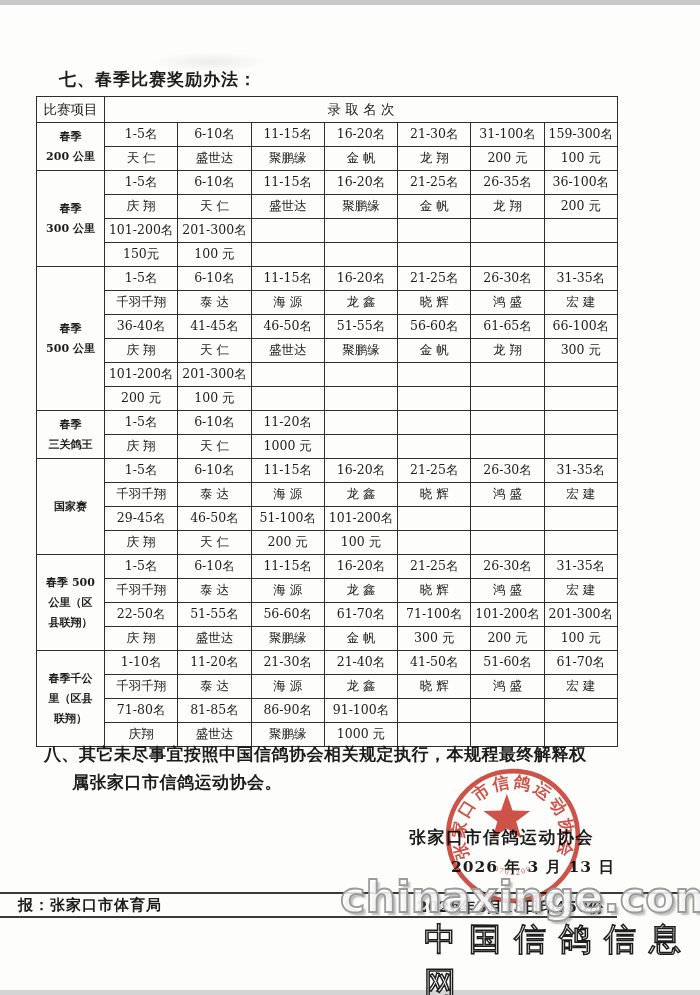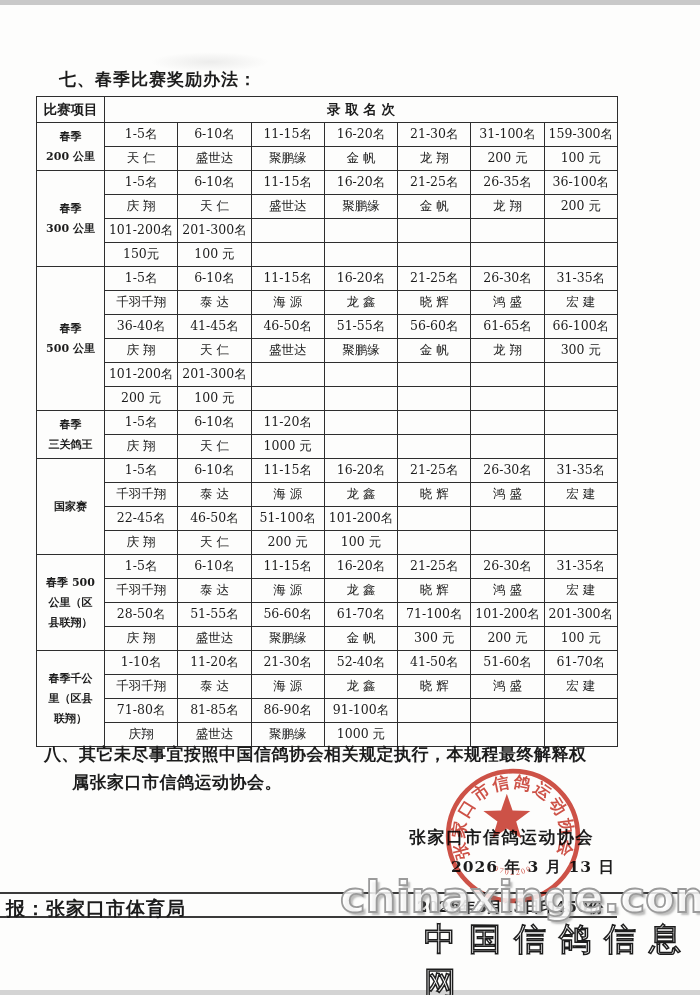--- a/index.html
+++ b/index.html
@@ -23,21 +23,21 @@
   table.prize-table{
     position:absolute;left:36px;top:96px;width:582px;
     border-collapse:collapse;table-layout:fixed;
   }
   .prize-table td,.prize-table th{
     border:1px solid #2e2e2e;
     text-align:center;vertical-align:middle;
     font-size:12.5px;font-weight:normal;
     height:23px;padding:0 1px;overflow:hidden;white-space:nowrap;
   }
-  .prize-table thead th{height:25px;font-size:13.5px;font-weight:bold;}
+  .prize-table thead th{height:25px;font-size:13.5px;font-weight:normal;}
   .prize-table td.group-label{
     font-weight:bold;font-size:11px;line-height:20px;
     white-space:normal;padding:0 2px;
   }
 
   .note{
     position:absolute;left:44px;top:740px;width:612px;
     font-size:17px;font-weight:bold;line-height:28px;letter-spacing:0.5px;
   }
   .note .indent{margin-left:28px;}
@@ -56,22 +56,22 @@
     mix-blend-mode:multiply;opacity:0.88;z-index:4;
   }
   .stamp text{font-family:"DejaVu Serif","Liberation Serif",serif;}
   .stamp .ring-text{font-size:16px;font-weight:bold;letter-spacing:3px;}
   .stamp .serial-text{font-size:6.5px;letter-spacing:1.5px;}
 
   .footer-rule{position:absolute;left:0;height:2px;background:#3a3a3a;}
   .footer-rule.r1{top:892px;width:700px;}
   .footer-rule.r2{top:916px;width:617px;}
   .footer-left{
-    position:absolute;left:6px;top:896px;
-    font-size:19px;font-weight:bold;letter-spacing:1px;z-index:2;
+    position:absolute;left:18px;top:896px;
+    font-size:15px;font-weight:bold;letter-spacing:1px;z-index:2;
   }
   .footer-print{
     position:absolute;left:417px;top:898px;
     font-size:15px;font-weight:bold;letter-spacing:0.5px;z-index:3;
   }
 
   .watermark-en{
     position:absolute;left:340px;top:872px;z-index:6;
     font-family:"DejaVu Sans","Liberation Sans",sans-serif;
     font-size:43px;font-weight:bold;letter-spacing:0px;
@@ -249,21 +249,21 @@
       <tr>
         <td>千羽千翔</td>
         <td>泰 达</td>
         <td>海 源</td>
         <td>龙 鑫</td>
         <td>晓 辉</td>
         <td>鸿 盛</td>
         <td>宏 建</td>
       </tr>
       <tr>
-        <td>22-45名</td>
+        <td>29-45名</td>
         <td>46-50名</td>
         <td>51-100名</td>
         <td>101-200名</td>
         <td></td>
         <td></td>
         <td></td>
       </tr>
       <tr>
         <td>庆 翔</td>
         <td>天 仁</td>
@@ -286,21 +286,21 @@
       <tr>
         <td>千羽千翔</td>
         <td>泰 达</td>
         <td>海 源</td>
         <td>龙 鑫</td>
         <td>晓 辉</td>
         <td>鸿 盛</td>
         <td>宏 建</td>
       </tr>
       <tr>
-        <td>28-50名</td>
+        <td>22-50名</td>
         <td>51-55名</td>
         <td>56-60名</td>
         <td>61-70名</td>
         <td>71-100名</td>
         <td>101-200名</td>
         <td>201-300名</td>
       </tr>
       <tr>
         <td>庆 翔</td>
         <td>盛世达</td>
@@ -308,21 +308,21 @@
         <td>金 帆</td>
         <td>300 元</td>
         <td>200 元</td>
         <td>100 元</td>
       </tr>
       <tr>
         <td class="group-label" rowspan="4">春季千公<br>里（区县<br>联翔）</td>
         <td>1-10名</td>
         <td>11-20名</td>
         <td>21-30名</td>
-        <td>52-40名</td>
+        <td>21-40名</td>
         <td>41-50名</td>
         <td>51-60名</td>
         <td>61-70名</td>
       </tr>
       <tr>
         <td>千羽千翔</td>
         <td>泰 达</td>
         <td>海 源</td>
         <td>龙 鑫</td>
         <td>晓 辉</td>

